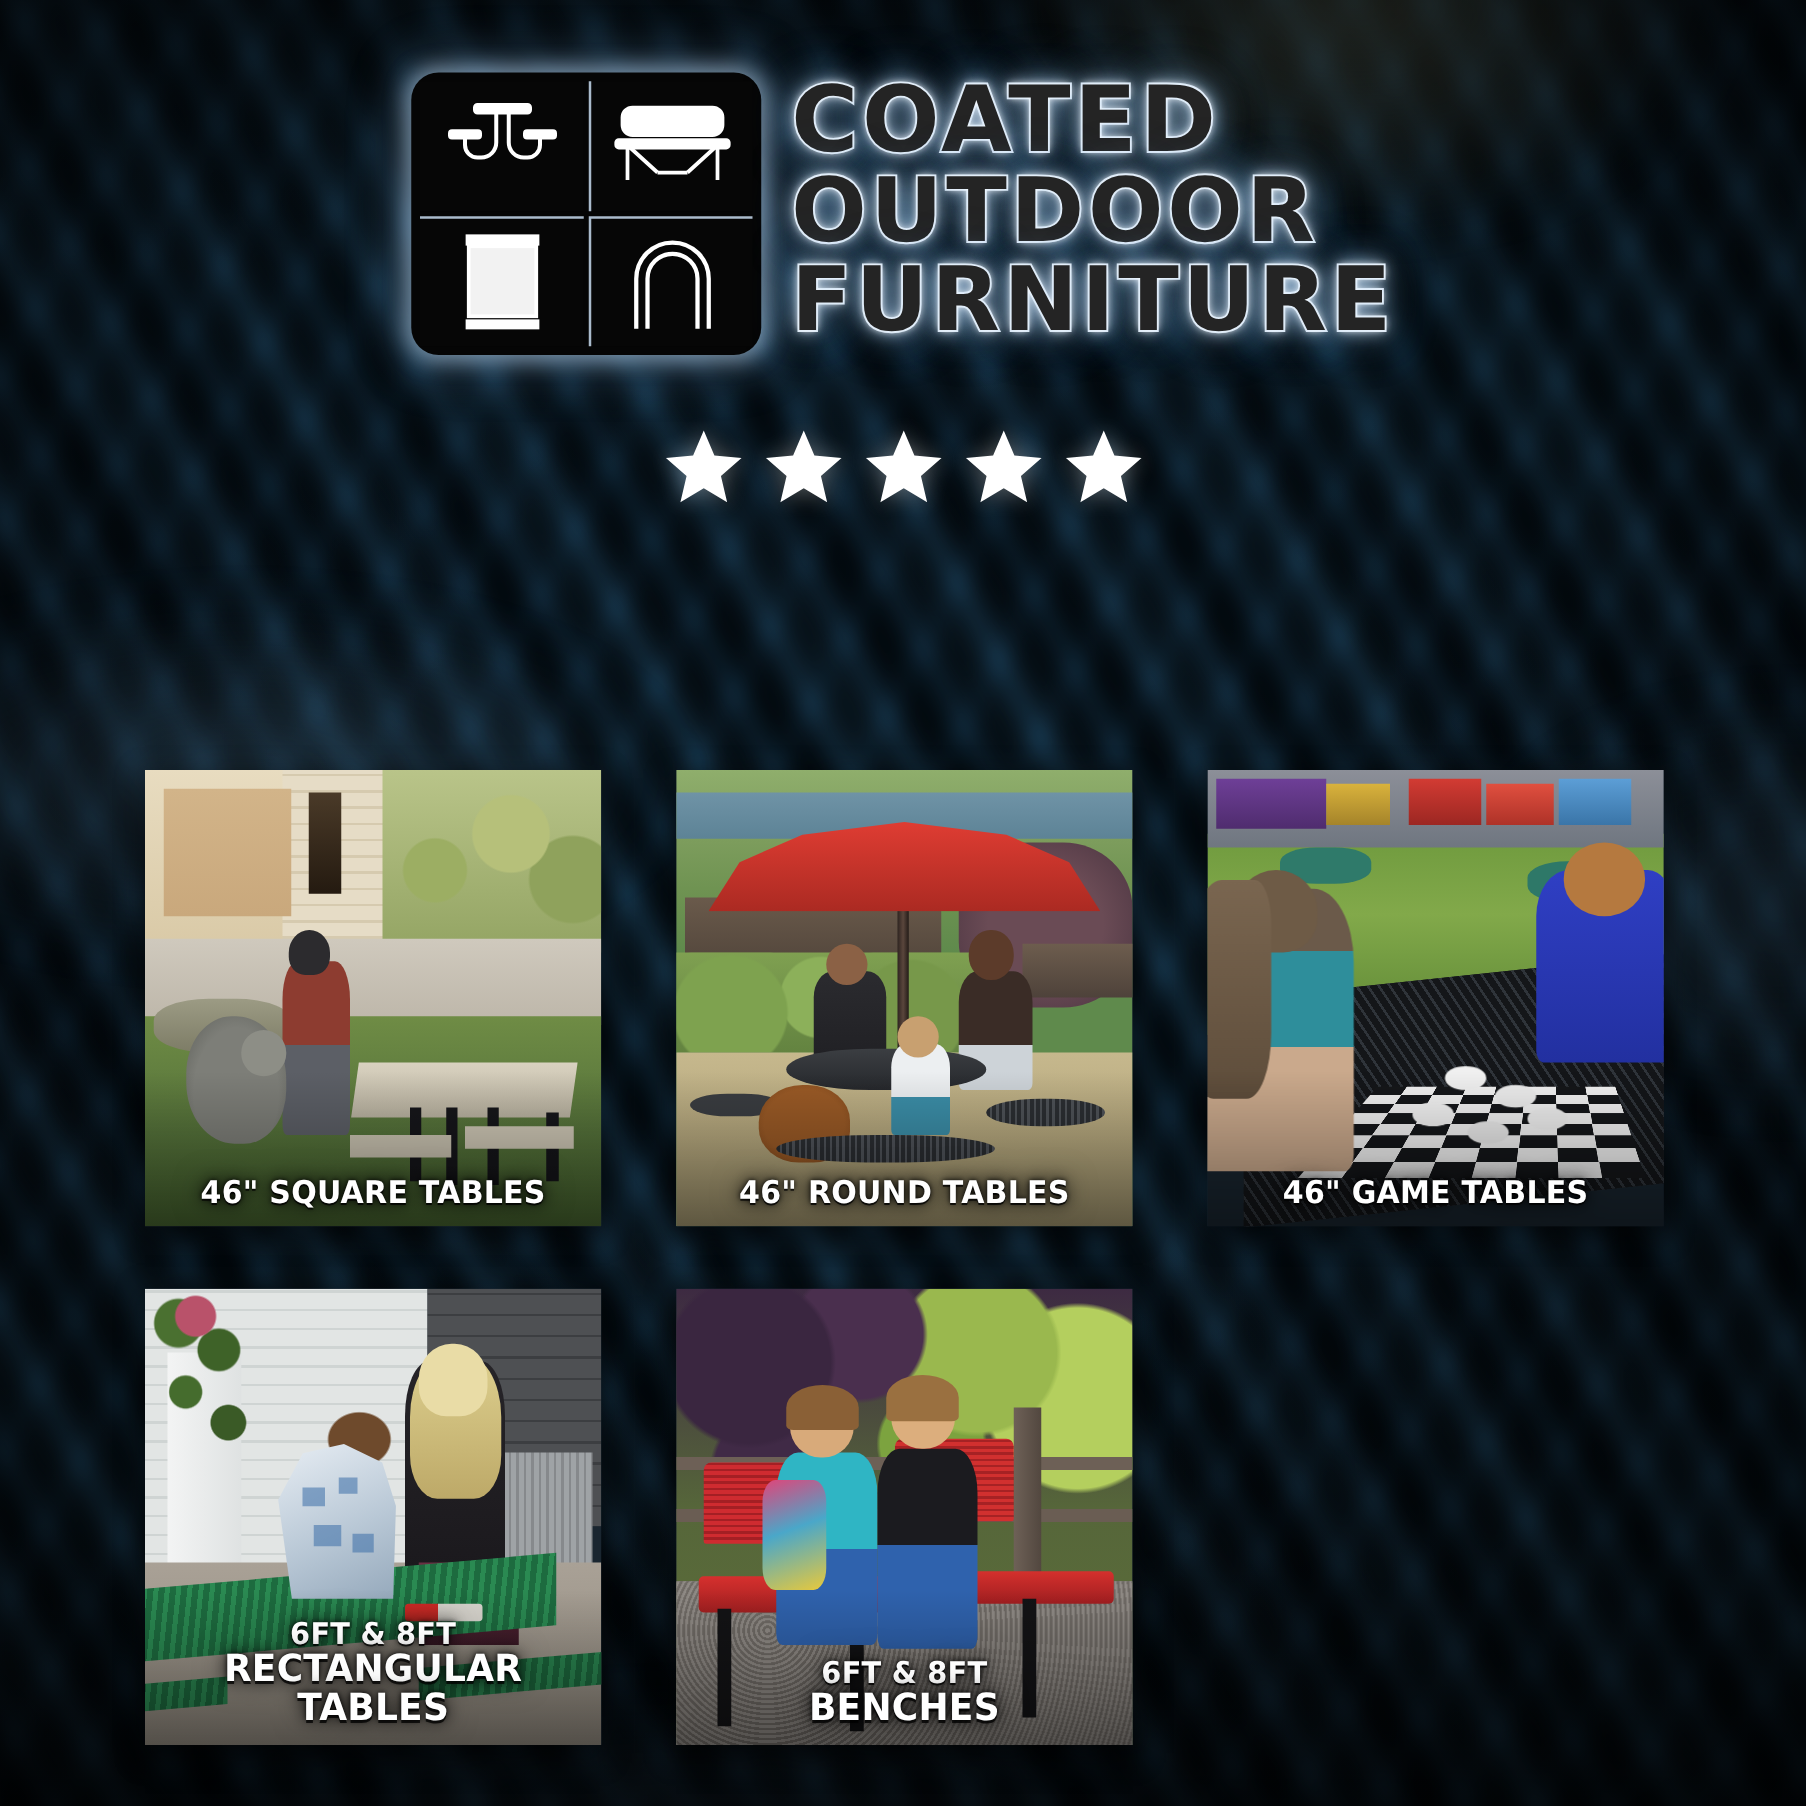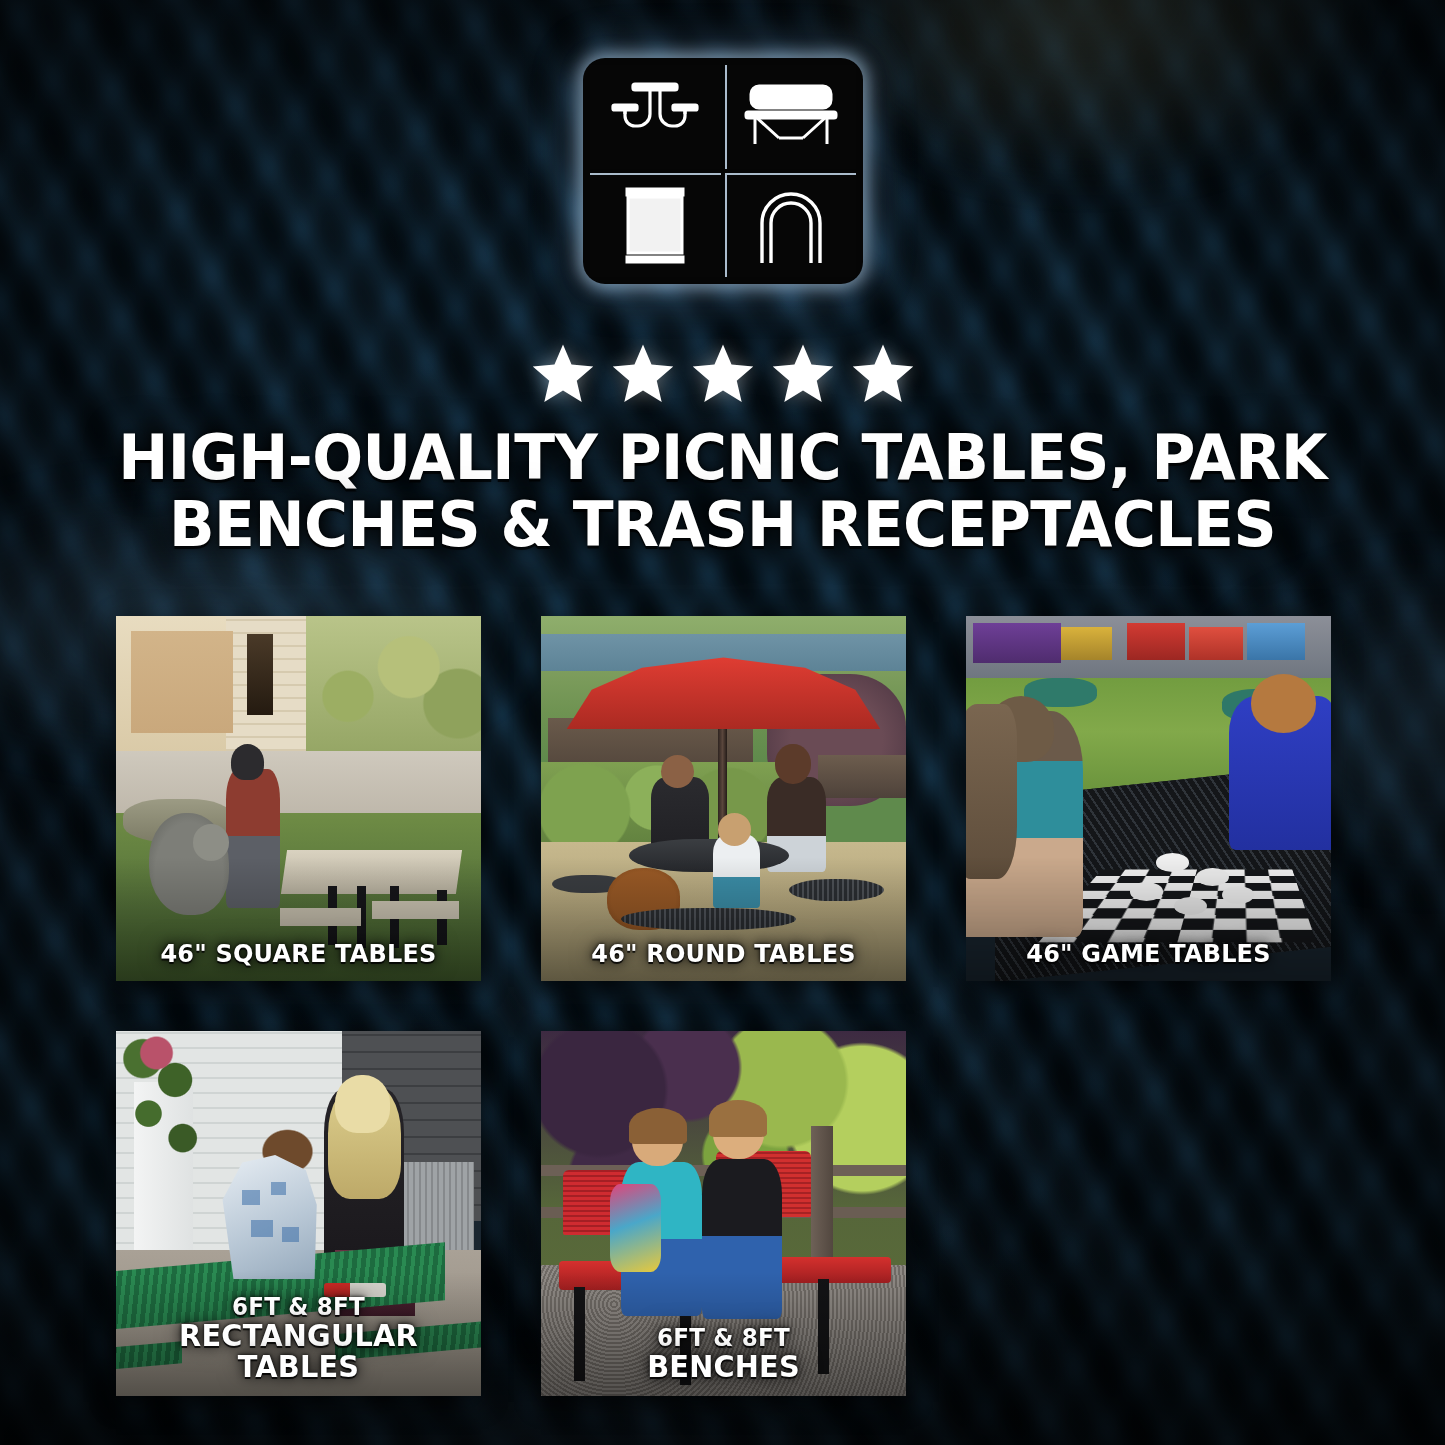--- a/index.html
+++ b/index.html
@@ -451,44 +451,45 @@
       <div class="logo-cell lg-br">
         <svg width="86" height="86" viewBox="0 0 86 86">
           <g fill="none" stroke="#fff" stroke-width="3.4">
             <path d="M14 80 V40 a29 29 0 0 1 58 0 V80"></path>
             <path d="M23 80 V40 a20 20 0 0 1 40 0 V80"></path>
           </g>
         </svg>
       </div>
     </div>
 
+    <div class="brand-words">
+      <span class="brand-line l1">COATED</span>
+      <span class="brand-line l2">OUTDOOR</span>
+      <span class="brand-line l3">FURNITURE</span>
+    </div>
   </div>
 
   <div class="stars">
     <svg class="star" viewBox="0 0 24 24">
         <polygon fill="#ffffff" points="12,1.6 15.1,8.9 23,9.6 17,14.8 18.8,22.5 12,18.4 5.2,22.5 7,14.8 1,9.6 8.9,8.9"></polygon>
       </svg>
     <svg class="star" viewBox="0 0 24 24">
         <polygon fill="#ffffff" points="12,1.6 15.1,8.9 23,9.6 17,14.8 18.8,22.5 12,18.4 5.2,22.5 7,14.8 1,9.6 8.9,8.9"></polygon>
       </svg>
     <svg class="star" viewBox="0 0 24 24">
         <polygon fill="#ffffff" points="12,1.6 15.1,8.9 23,9.6 17,14.8 18.8,22.5 12,18.4 5.2,22.5 7,14.8 1,9.6 8.9,8.9"></polygon>
       </svg>
     <svg class="star" viewBox="0 0 24 24">
         <polygon fill="#ffffff" points="12,1.6 15.1,8.9 23,9.6 17,14.8 18.8,22.5 12,18.4 5.2,22.5 7,14.8 1,9.6 8.9,8.9"></polygon>
       </svg>
     <svg class="star" viewBox="0 0 24 24">
         <polygon fill="#ffffff" points="12,1.6 15.1,8.9 23,9.6 17,14.8 18.8,22.5 12,18.4 5.2,22.5 7,14.8 1,9.6 8.9,8.9"></polygon>
       </svg>
   </div>
 
-  <div class="headline">
-    <span class="hl">HIGH-QUALITY PICNIC TABLES, PARK</span>
-    <span class="hl">BENCHES &amp; TRASH RECEPTACLES</span>
-  </div>
 
   <div class="grid">
 
     <div class="tile">
       <div class="photo">
         <div class="t1-trees"></div>
           <div class="t1-wall"></div>
           <div class="t1-stone"></div>
         <div class="t1-door"></div>
           <div class="t1-win"></div>

